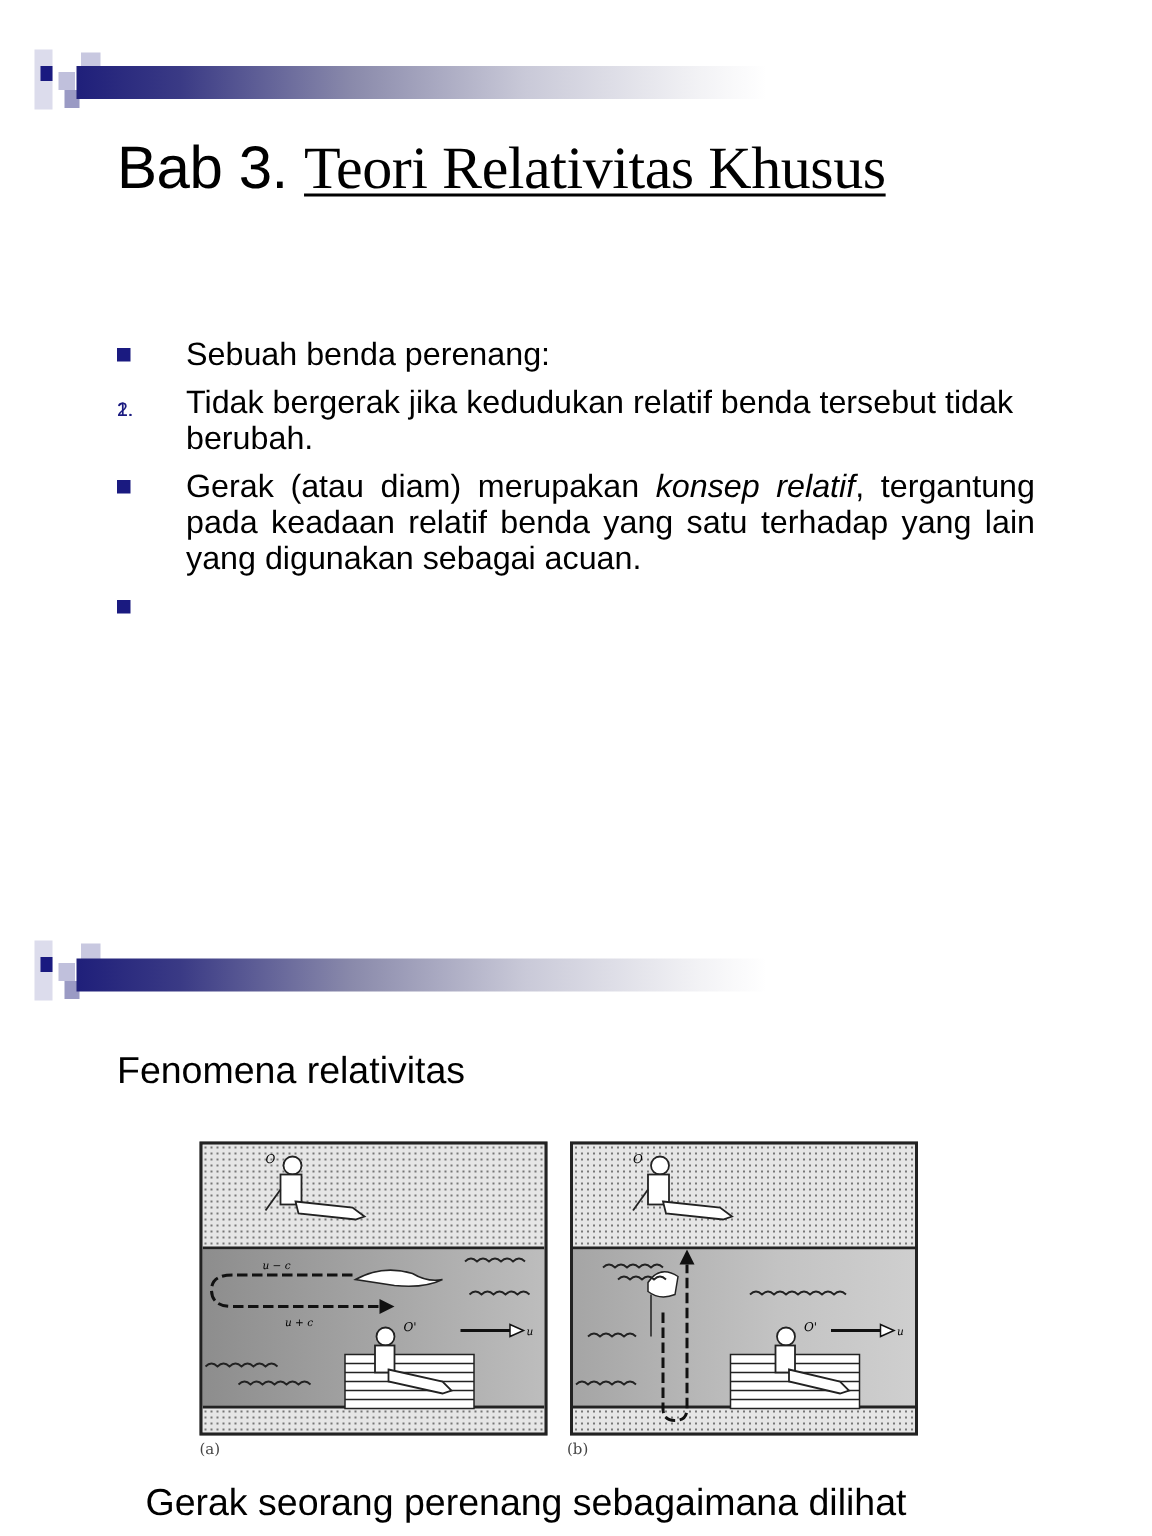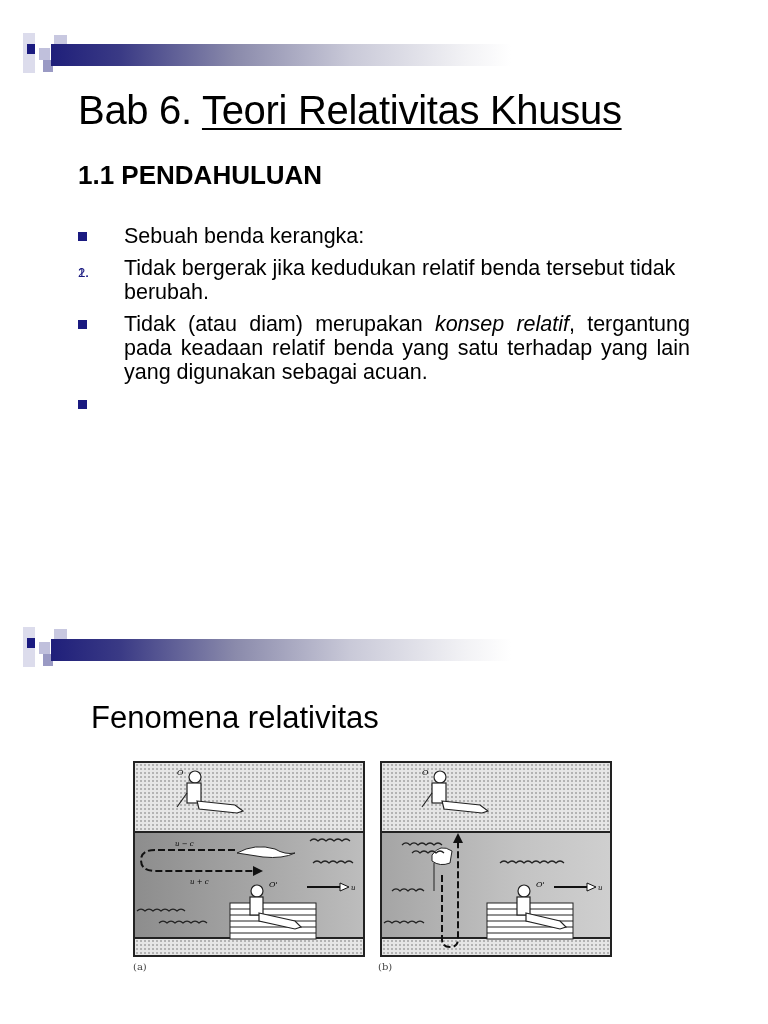--- a/index.html
+++ b/index.html
@@ -4,29 +4,29 @@
 <style>
   html, body { margin:0; padding:0; background:#ffffff; }
   body { width:768px; height:1024px; position:relative; overflow:hidden;
          font-family:"Liberation Sans", sans-serif; color:#000; }
   .slide { position:absolute; left:0; width:768px; }
   .deco { position:absolute; left:23px; width:470px; height:45px; }
   .deco .bar { position:absolute; left:28px; top:12px; width:460px; height:22px;
                background:linear-gradient(to right,#1f1f7a 0%,#3a3a85 15%,#8a8aab 40%,#c9c9d8 65%,#f2f2f5 90%,#ffffff 100%); }
   .deco .sq { position:absolute; }
   .title { position:absolute; left:78px; font-size:40px; letter-spacing:-0.3px; }
-  .title u { text-decoration:underline; text-decoration-thickness:2px; text-underline-offset:4px; }
+  .title u { text-decoration:underline; text-decoration-thickness:2px; text-underline-offset:4px;font-family:Liberation Serif, serif; }
   .subhead { position:absolute; left:78px; font-size:26px; font-weight:bold; }
   .items { position:absolute; left:78px; width:612px; font-size:21.5px; line-height:24px; }
   .item { position:relative; padding-left:46px; margin-bottom:8px; }
   .item .marker { position:absolute; left:0; top:0; }
   .bullet-sq { display:inline-block; width:9px; height:9px; background:#1a1a80; margin-top:8px; }
   .num { font-size:13px; color:#1a1a80; margin-top:5px; }
   .justify-last-left { text-align:justify; }
-  .fig-title { position:absolute; left:91px; font-size:31px; }
+  .fig-title { position:absolute; left:78px; font-size:25px; }
   .panel { position:absolute; width:228px; height:192px; border:2px solid #222;
            background:#9a9a9a; overflow:hidden; }
   .panel .sand-top { position:absolute; left:0; top:0; width:100%; height:68px;
      background:#e6e6e6;
      background-image:radial-gradient(#777 0.6px, transparent 0.8px);
      background-size:4px 4px; border-bottom:2px solid #222; }
   .panel .water { position:absolute; left:0; top:70px; width:100%; height:104px;
      background:linear-gradient(to right,#8d8d8d,#a9a9a9 60%,#bdbdbd); }
   .panel .sand-bot { position:absolute; left:0; bottom:0; width:100%; height:16px;
      background:#e6e6e6; background-image:radial-gradient(#777 0.6px, transparent 0.8px);
@@ -42,41 +42,40 @@
   <div class="deco" style="top:33px;">
     <div class="sq" style="left:0;top:0;width:12px;height:40px;background:#dcdcec;"></div>
     <div class="sq" style="left:4px;top:11px;width:8px;height:10px;background:#1a1a80;"></div>
     <div class="sq" style="left:16px;top:15px;width:11px;height:12px;background:#c0c0dc;"></div>
     <div class="sq" style="left:20px;top:27px;width:10px;height:12px;background:#9a9ac4;"></div>
     <div class="sq" style="left:31px;top:2px;width:13px;height:12px;background:#c8c8e0;"></div>
     <div class="bar" style="left:28px;top:11px;"></div>
   </div>
 
   <div class="title" style="top:88px;">
-    <span>Bab 6.</span>
+    <span>Bab 3.</span>
     <u>Teori Relativitas Khusus</u>
   </div>
 
-  <div class="subhead" style="top:160px;">1.1 PENDAHULUAN</div>
 
   <div class="items" style="top:224px;">
     <div class="item">
       <span class="marker bullet-sq"></span>
-      <span>Sebuah benda kerangka:</span>
+      <span>Sebuah benda perenang:</span>
     </div>
     <div class="item">
       <span class="marker num">1.</span>
     </div>
     <div class="item">
       <span class="marker num">2.</span>
       <span>Tidak bergerak jika kedudukan relatif benda tersebut tidak berubah.</span>
     </div>
     <div class="item justify-last-left">
       <span class="marker bullet-sq"></span>
-      <span>Tidak (atau diam) merupakan </span><i>konsep relatif</i><span>, tergantung pada keadaan relatif benda yang satu terhadap yang lain yang digunakan sebagai acuan.</span>
+      <span>Gerak (atau diam) merupakan </span><i>konsep relatif</i><span>, tergantung pada keadaan relatif benda yang satu terhadap yang lain yang digunakan sebagai acuan.</span>
     </div>
     <div class="item">
       <span class="marker bullet-sq"></span>
     </div>
   </div>
 </div>
 
 <div class="slide" style="top:560px;height:464px;">
   <div class="deco" style="top:67px;">
     <div class="sq" style="left:0;top:0;width:12px;height:40px;background:#dcdcec;"></div>
@@ -175,13 +174,14 @@
       <g fill="#fff" stroke="#222" stroke-width="1.2">
         <circle cx="142" cy="128" r="6"></circle>
         <rect x="135" y="134" width="13" height="18"></rect>
         <path d="M144 150 L178 158 L184 164 L178 166 L144 158 Z"></path>
       </g>
       <text x="154" y="124" font-size="8" font-style="italic" font-family="DejaVu Serif, serif">O'</text>
     </svg>
   </div>
   <div class="panel-label" style="left:378px;top:401px;">(b)</div>
 
+  <div class="caption" style="top:428px;">Gerak seorang perenang sebagaimana dilihat</div>
 </div>
 
 </body></html>

